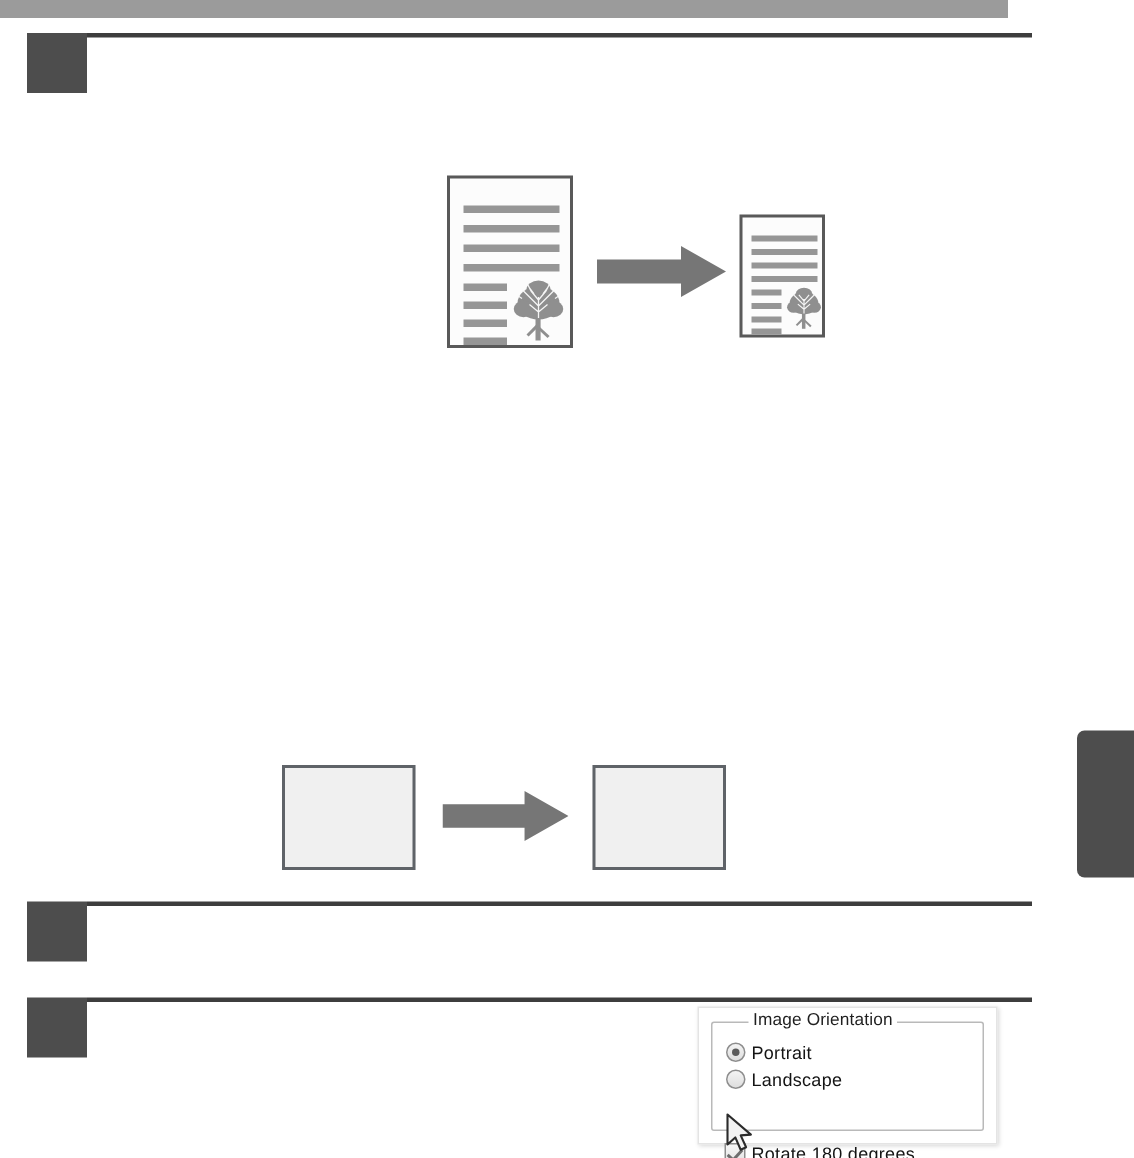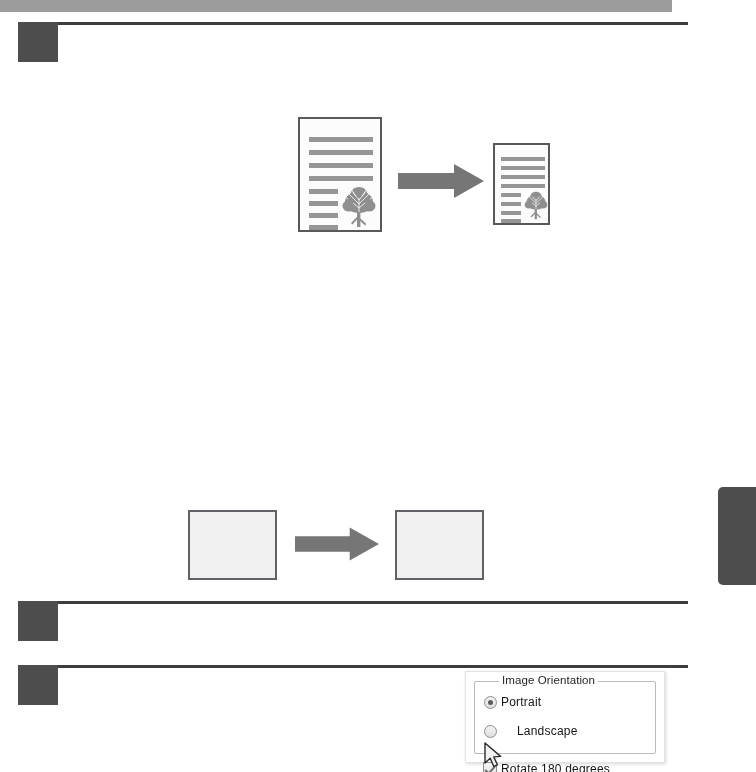--- a/index.html
+++ b/index.html
@@ -115,21 +115,20 @@
     padding: 0 3px;
     font-size: 11.5px;
     color: #1f1f1f;
     letter-spacing: 0.1px;
     white-space: nowrap;
     margin-left: 16px;
   }
   .opt-row {
     position: absolute;
     display: flex;
-    align-items: center;
     white-space: nowrap;
   }
   .opt-label {
     font-size: 12px;
     color: #141414;
     letter-spacing: 0.2px;
     margin-left: 4px;
   }
   .radio {
     width: 13px;
@@ -269,21 +268,21 @@
 
 <div class="dialog">
   <div class="groupbox">
     <div class="groupbox-title">Image Orientation</div>
 
     <div class="opt-row" style="left:9px; top:13px;">
       <span class="radio checked"></span>
       <span class="opt-label">Portrait</span>
     </div>
 
-    <div class="opt-row" style="left:9px; top:42px;gap:16px;">
+    <div class="opt-row" style="left:9px; top:31px;">
       <span class="radio"></span>
       <span class="opt-label">Landscape</span>
     </div>
 
     <div class="opt-row" style="left:8px; top:51px;margin-top:29px;">
       <span class="checkbox checked"></span>
       <span class="opt-label">Rotate 180 degrees</span>
     </div>
   </div>
 </div>

